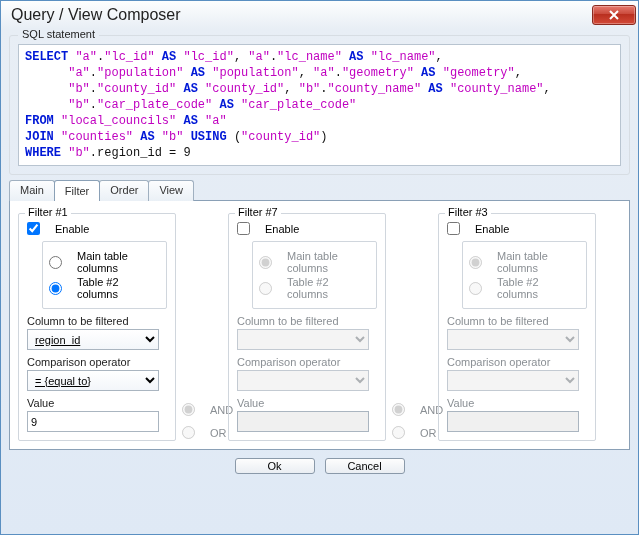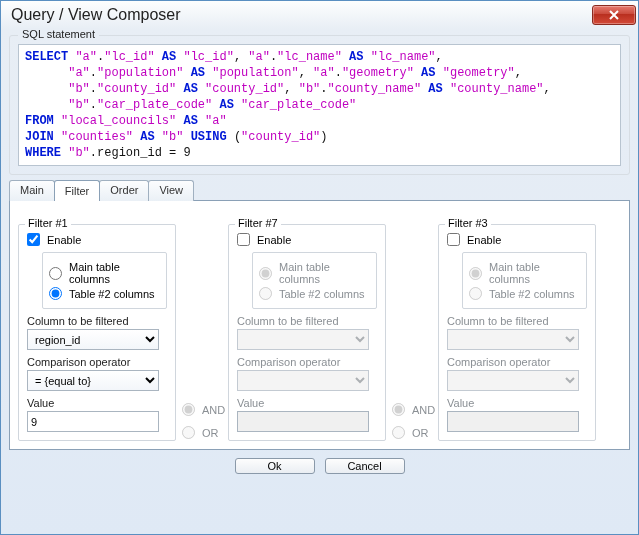--- a/index.html
+++ b/index.html
@@ -123,38 +123,38 @@
   }
   .logic {
     width: 52px;
     display: flex;
     flex-direction: column;
     justify-content: center;
     align-items: flex-start;
     gap: 6px;
     padding: 0 2px 0 6px;
   }
-  .row { display: flex; align-items: center; gap: 4px; margin: 2px 0; }
+  .row { display: flex; align-items: center; gap: 12px; margin: 2px 0; }
   input[type=checkbox], input[type=radio] {
     margin: 0 3px 0 0;
     vertical-align: middle;
   }
   .lbl-disabled { color: #8a8f94; }
   .sublbl { color: #222; margin-top: 6px; display:block; }
   .sublbl.disabled { color: #8a8f94; }
   select, input[type=text] {
     width: 132px;
     height: 21px;
     border: 1px solid #aab5c0;
     background: #fff;
     font: inherit;
     padding: 0 3px;
     margin-top: 2px;
   }
-  select { background: linear-gradient(#fff,#f3f6fa); }
+  select { background: linear-gradient(#fff,#f3f6fa); text-decoration: underline; }
   select:disabled, input[type=text]:disabled {
     background: #f0f0f0;
     color: #8a8f94;
   }
   .radiogroup {
     border: 1px solid #d0d6dd;
     border-radius: 2px;
     padding: 6px 6px;
     margin-top: 6px;
     margin-left: 15px;

